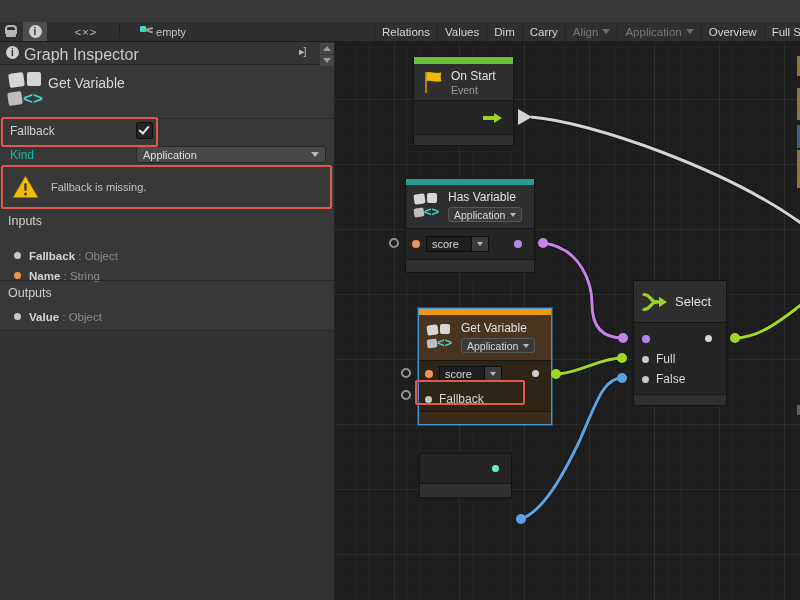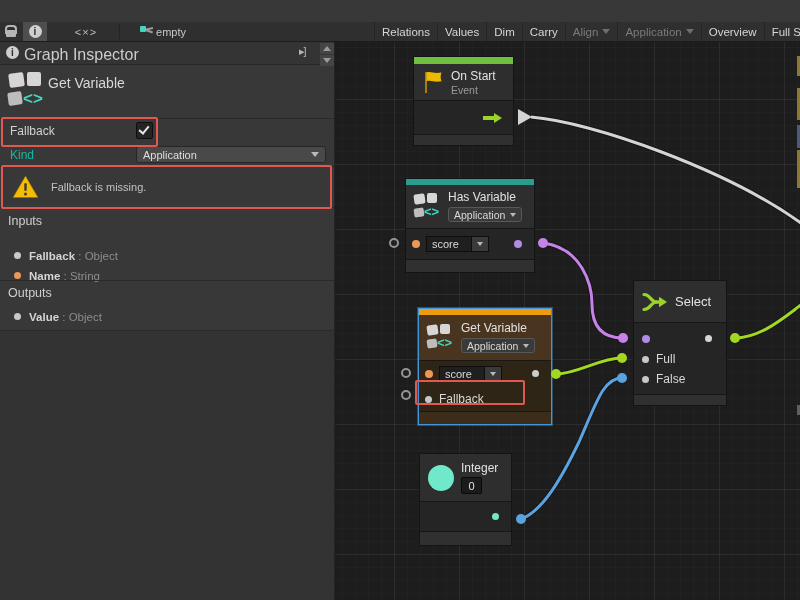--- a/index.html
+++ b/index.html
@@ -368,27 +368,20 @@
         </div>
         <div class="prow" style="height:20px;">
           <span class="pdot" style="margin-left:8px;width:7px;height:7px;background:var(--port-gray);"></span>
           <span class="plabel">False</span>
         </div>
       </div>
       <div class="nfoot" style="height:10px;"></div>
     </div>
 
     <div class="node" id="node-integer" style="left:84px;top:411px;width:93px;">
-      <div class="nhead" style="height:48px;">
-        <span class="mintcircle"></span>
-        <div>
-          <div class="ntitle">Integer</div>
-          <div class="intvalbox">0</div>
-        </div>
-      </div>
       <div class="nbody" style="height:29px;">
         <span class="rdot-abs" style="right:12px;top:11px;background:var(--port-mint);"></span>
       </div>
       <div class="nfoot" style="height:13px;"></div>
     </div>
 
     <svg class="wires" width="465" height="558" viewBox="0 0 465 558">
       <g stroke="#151515" stroke-width="5" fill="none">
         <path d="M196,75 C258,80 392,128 466,181"></path>
         <path d="M208,201 C247,206 257,243 257,262 C257,285 268,296 288,296"></path>

